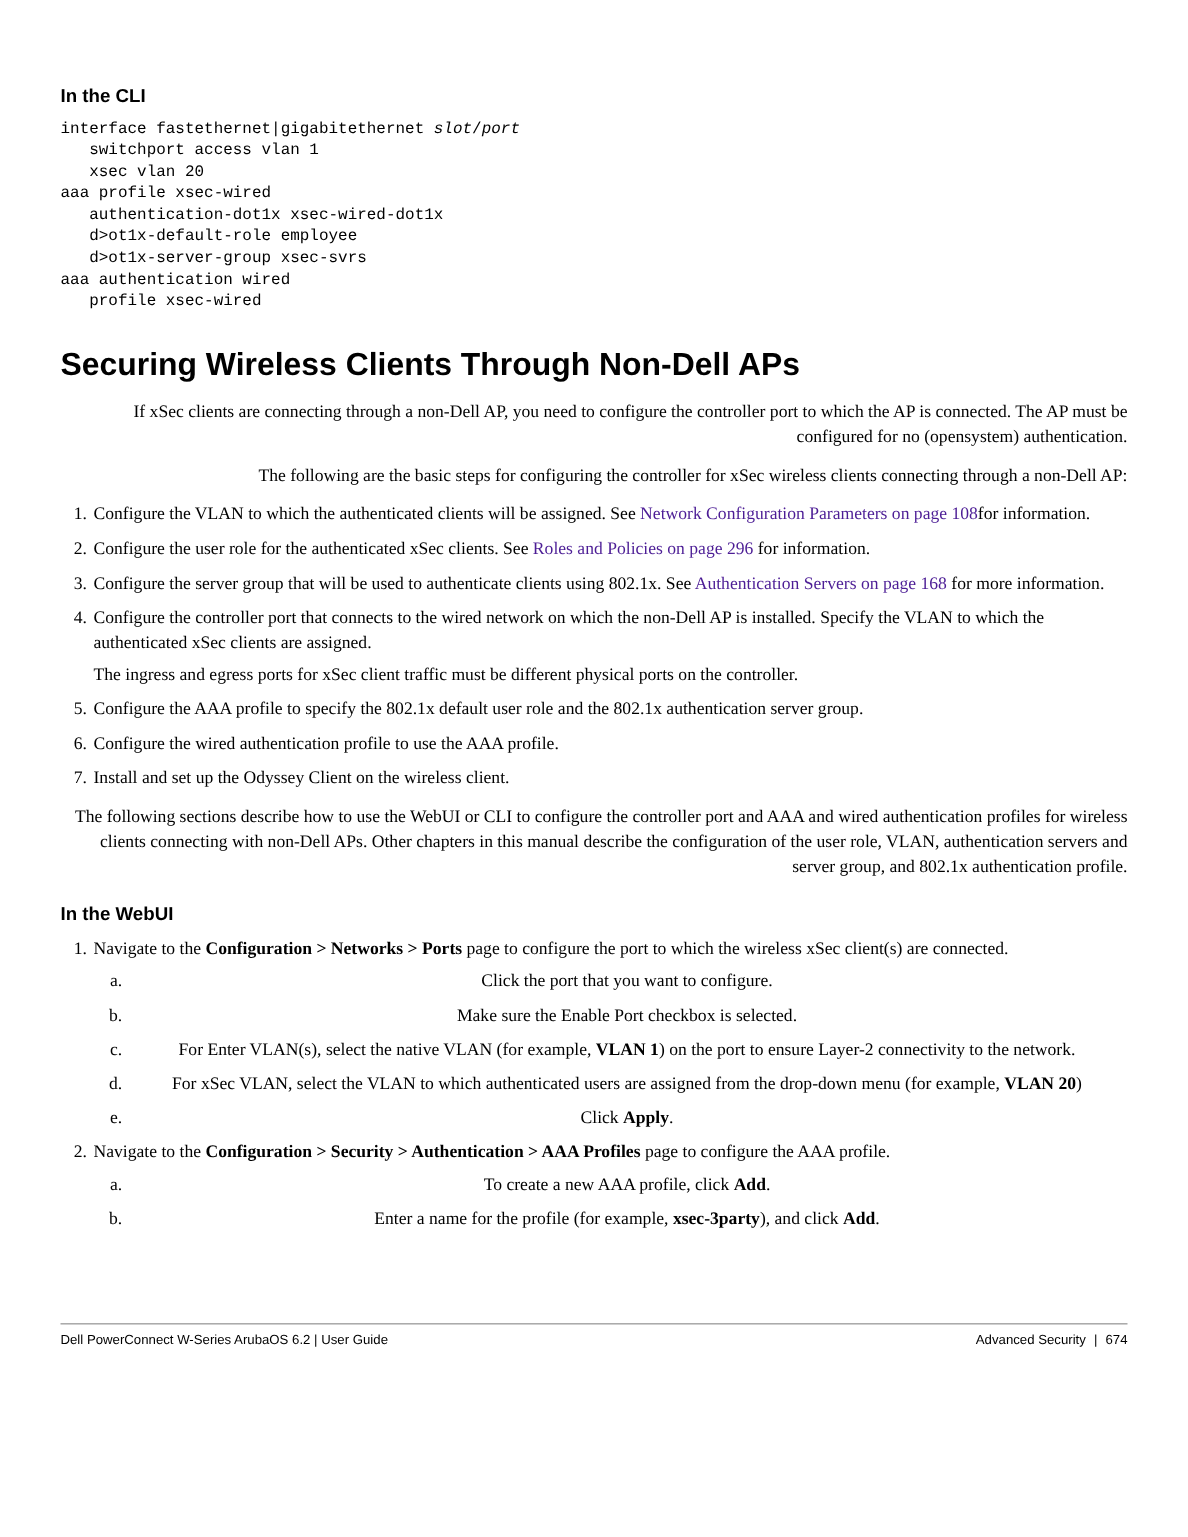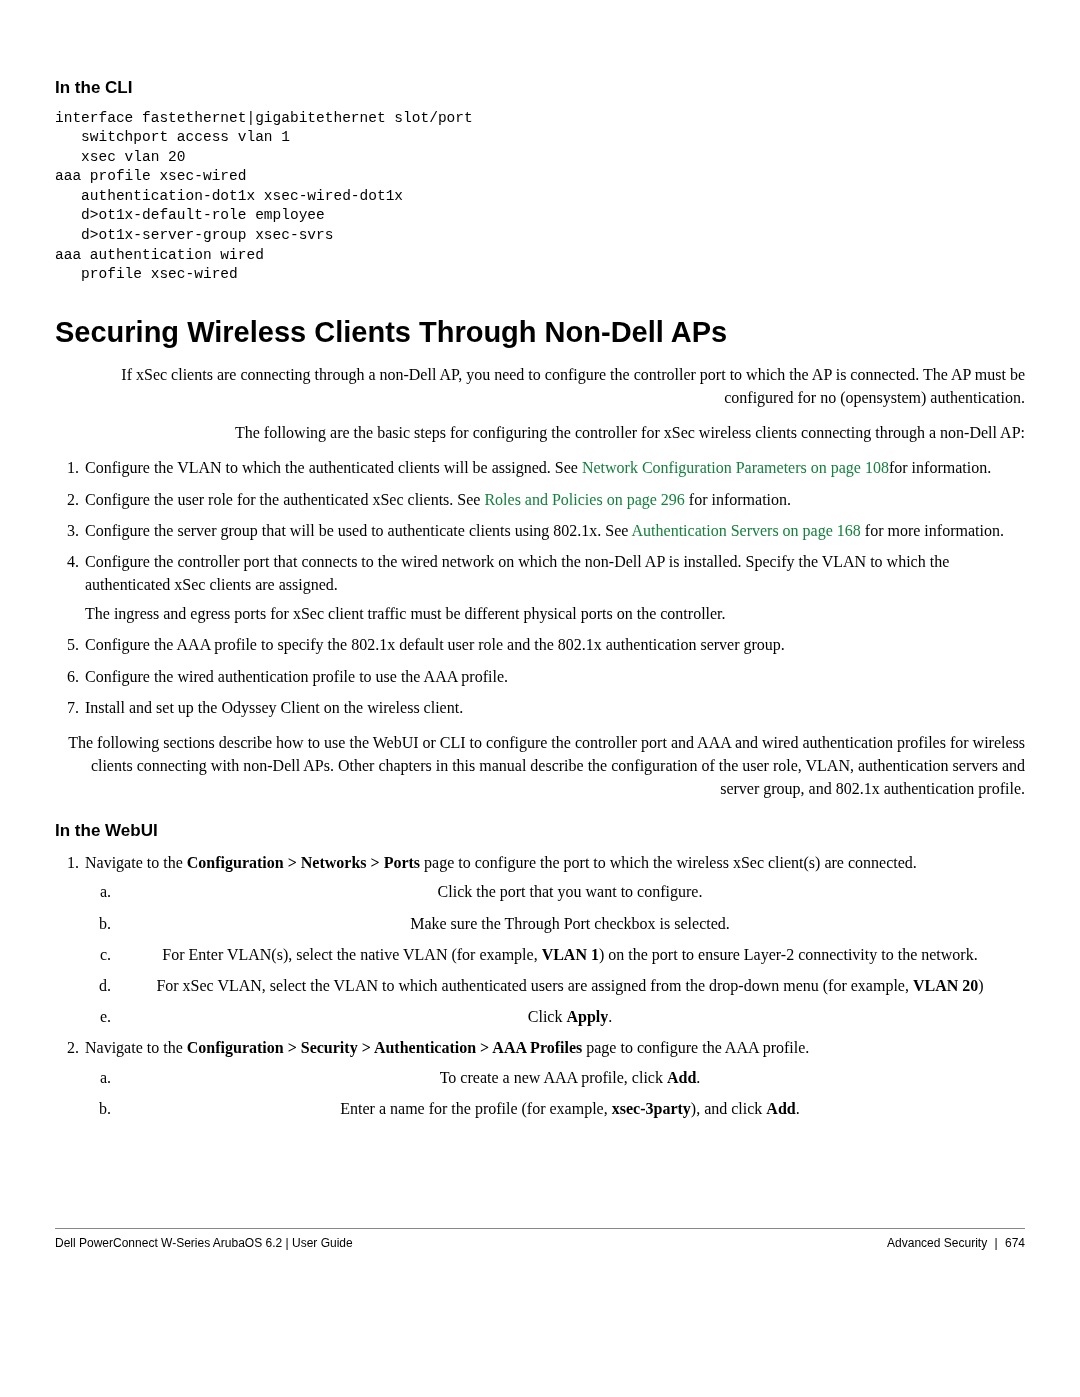--- a/index.html
+++ b/index.html
@@ -28,20 +28,21 @@
       margin-bottom: 10px;
     }
     .code-block {
       font-family: 'Courier New', Courier, monospace;
       font-size: 14.5px;
       white-space: pre;
       line-height: 1.35;
       margin: 2px 0 10px 0;
     }
     .code-block .arg {
+      font-style: italic;
     }
     p.body-text {
       margin: 8px 0 12px 0;
       font-size: 16px;
       text-align: right;
     }
     ol.numbered {
       list-style-type: decimal;
       margin: 6px 0 12px 28px;
     }
@@ -54,27 +55,27 @@
     }
     ol.lettered {
       list-style-type: lower-alpha;
       margin: 6px 0 4px 30px;
       text-align: center;
     }
     ol.lettered > li {
       margin-bottom: 8px;
     }
     a.link {
-      color: #15803d;
+      color: #4c1d95;
       text-decoration: none;
     }
     strong { font-weight: bold; }
     .footer {
       border-top: 1px solid #888;
-      margin-top: 108px;
+      margin-top: 83px;
       padding-top: 6px;
       display: flex;
       justify-content: space-between;
       font-family: Arial, Helvetica, sans-serif;
       font-size: 12px;
     }
     .footer-right .sep { margin: 0 4px; }
   </style>
 </head>
 <body>
@@ -114,21 +115,21 @@
 </ol>
 
 <p class="body-text">The following sections describe how to use the WebUI or CLI to configure the controller port and AAA and wired authentication profiles for wireless clients connecting with non-Dell APs. Other chapters in this manual describe the configuration of the user role, VLAN, authentication servers and server group, and 802.1x authentication profile.</p>
 
 <h4 class="subheading" style="margin-top:18px;">In the WebUI</h4>
 <ol class="numbered">
   <li>
     <span>Navigate to the </span><strong>Configuration &gt; Networks &gt; Ports</strong><span> page to configure the port to which the wireless xSec client(s) are connected.</span>
     <ol class="lettered">
       <li><span>Click the port that you want to configure.</span></li>
-      <li><span>Make sure the Through Port checkbox is selected.</span></li>
+      <li><span>Make sure the Enable Port checkbox is selected.</span></li>
       <li>
         <span>For Enter VLAN(s), select the native VLAN (for example, </span><strong>VLAN 1</strong><span>) on the port to ensure Layer-2 connectivity to the network.</span>
       </li>
       <li>
         <span>For xSec VLAN, select the VLAN to which authenticated users are assigned from the drop-down menu (for example, </span><strong>VLAN 20</strong><span>)</span>
       </li>
       <li>
         <span>Click </span><strong>Apply</strong><span>.</span>
       </li>
     </ol>

